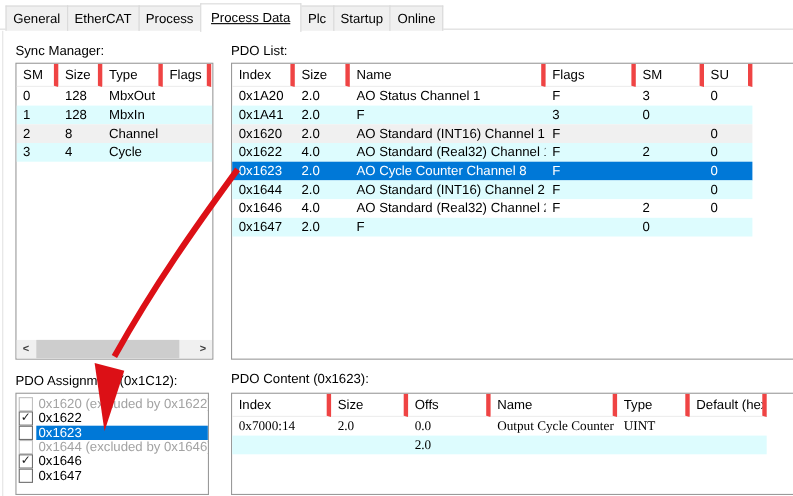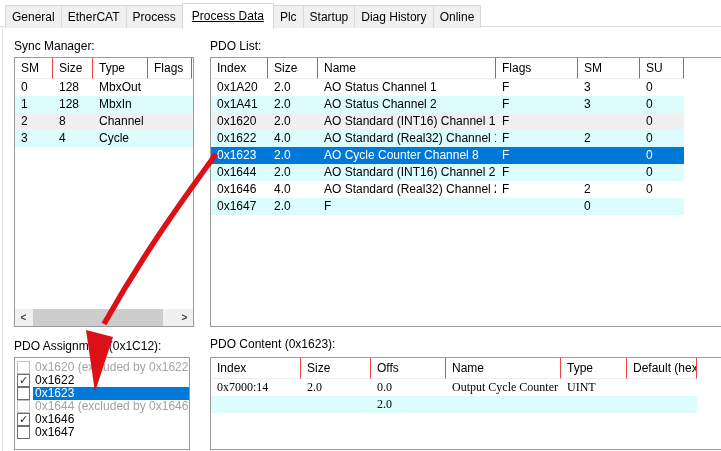--- a/index.html
+++ b/index.html
@@ -18,21 +18,21 @@
   }
   .tab.active { background:#fff; padding:5px 9px 6px; margin-top:-2px; z-index:4;text-decoration:underline; }
   .tab-underline { position:absolute; left:0; top:26px; width:721px; height:1px; background:#d9d9d9; z-index:2; }
 
   
   .sec-label { position:absolute; white-space:nowrap; }
 
   
   .lv { position:absolute; background:#fff; border:1px solid #9a9a9a; overflow:hidden; }
   .lv-hdr { display:flex; height:21px; }
-  .lv-hdr .cell { padding:3px 0 0 6px; border-right:1px solid #ef4444; border-bottom:1px solid #ededed;
+  .lv-hdr .cell { padding:3px 0 0 6px; border-right:4px solid #ef4444; border-bottom:1px solid #ededed;
                   white-space:nowrap; overflow:hidden; flex:0 0 auto; }
   .lv-row { display:flex; height:17px; line-height:17px; }
   .lv-row .cell { padding-left:6px; white-space:nowrap; overflow:hidden; flex:0 0 auto; }
   .bg-cyan { background:#ddfcfe; }
   .bg-gray { background:#f0f0f0; }
   .bg-selected { background:#0078d7; color:#fff; }
 
   
   #sync-manager-box .cell:nth-child(1){ width:38px; }
   #sync-manager-box .cell:nth-child(2){ width:40px; }
@@ -94,21 +94,20 @@
 <div class="window">
   <div class="left-edge"></div>
 
   <div class="tabbar">
       <div class="tab">General</div>
       <div class="tab">EtherCAT</div>
       <div class="tab">Process</div>
       <div class="tab active">Process Data</div>
       <div class="tab">Plc</div>
       <div class="tab">Startup</div>
-      <div class="tab">Diag History</div>
       <div class="tab">Online</div>
     </div>
   <div class="tab-underline"></div>
 
   <div class="sec-label" id="sync-manager-label">Sync Manager:</div>
   <div class="sec-label" id="pdo-list-label">PDO List:</div>
   <div class="sec-label" id="pdo-assignment-label">PDO Assignment (0x1C12):</div>
   <div class="sec-label" id="pdo-content-label">PDO Content (0x1623):</div>
 
   <div class="lv" id="sync-manager-box">
@@ -164,21 +163,20 @@
         <span class="cell">0x1A20</span>
         <span class="cell">2.0</span>
         <span class="cell">AO Status Channel 1</span>
         <span class="cell">F</span>
         <span class="cell">3</span>
         <span class="cell">0</span>
       </div>
       <div class="lv-row bg-cyan">
         <span class="cell">0x1A41</span>
         <span class="cell">2.0</span>
-        <span class="cell">AO Status Channel 2</span>
         <span class="cell">F</span>
         <span class="cell">3</span>
         <span class="cell">0</span>
       </div>
       <div class="lv-row bg-gray">
         <span class="cell">0x1620</span>
         <span class="cell">2.0</span>
         <span class="cell">AO Standard (INT16) Channel 1</span>
         <span class="cell">F</span>
         <span class="cell"></span>

